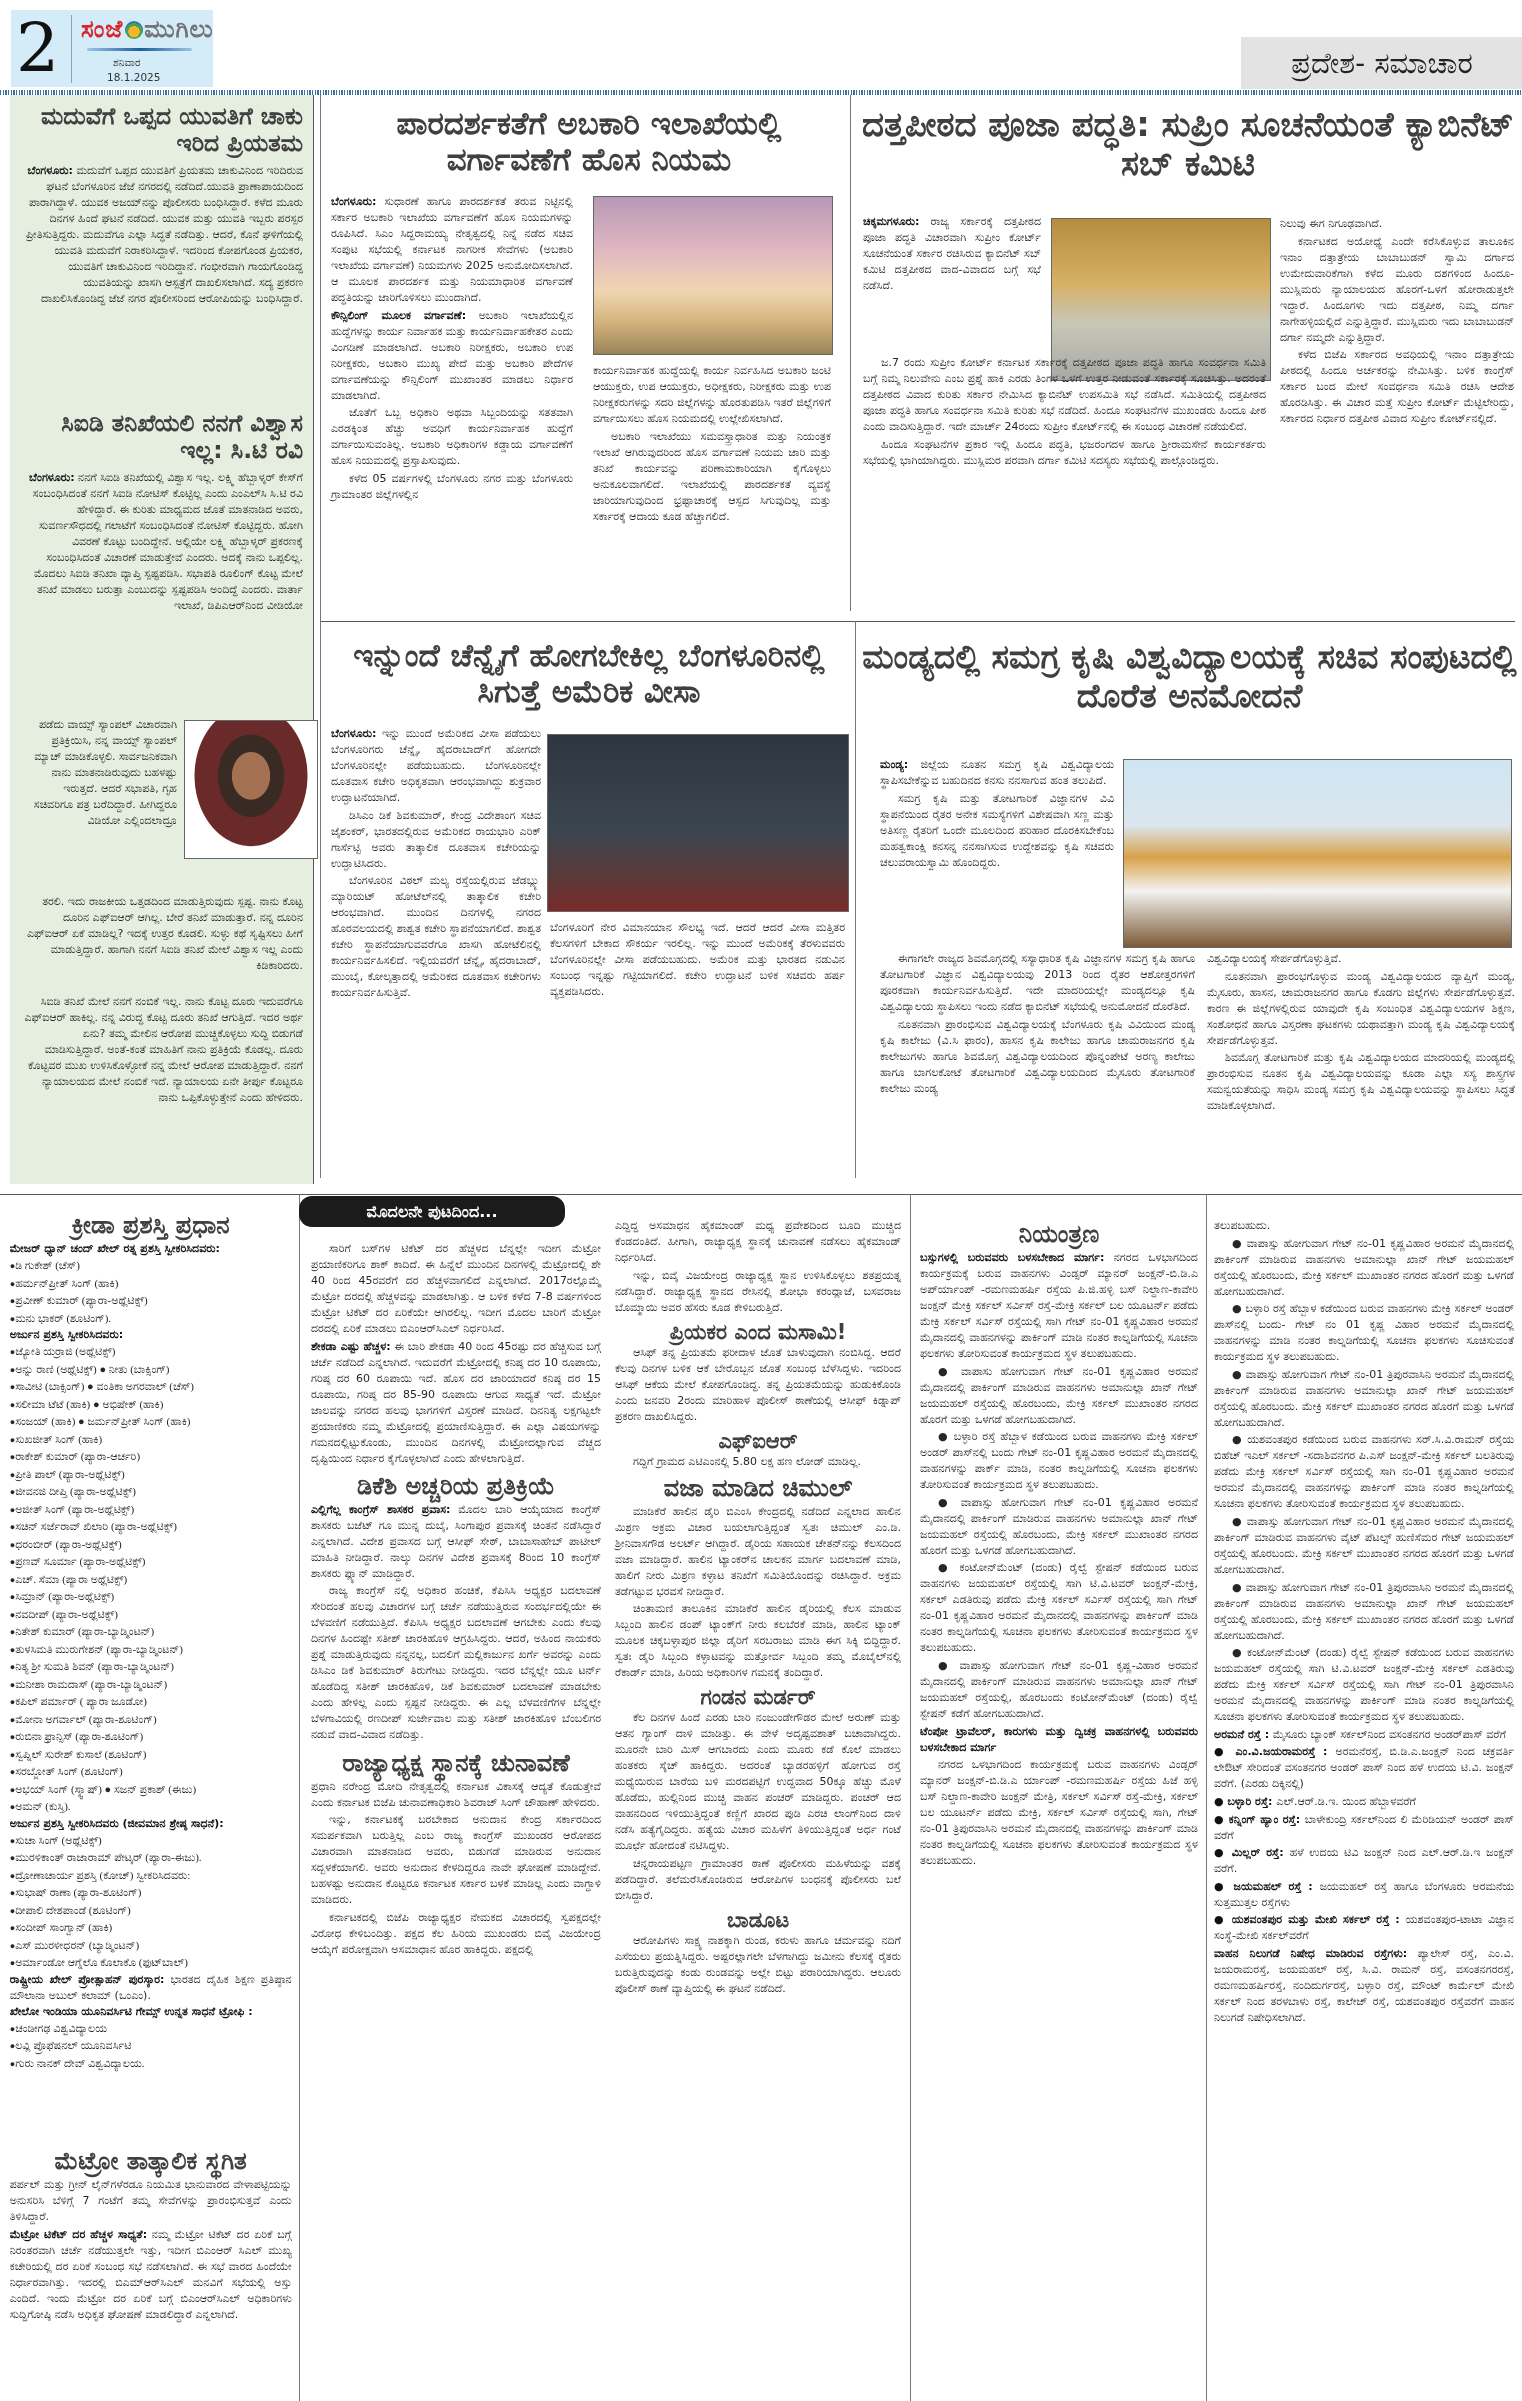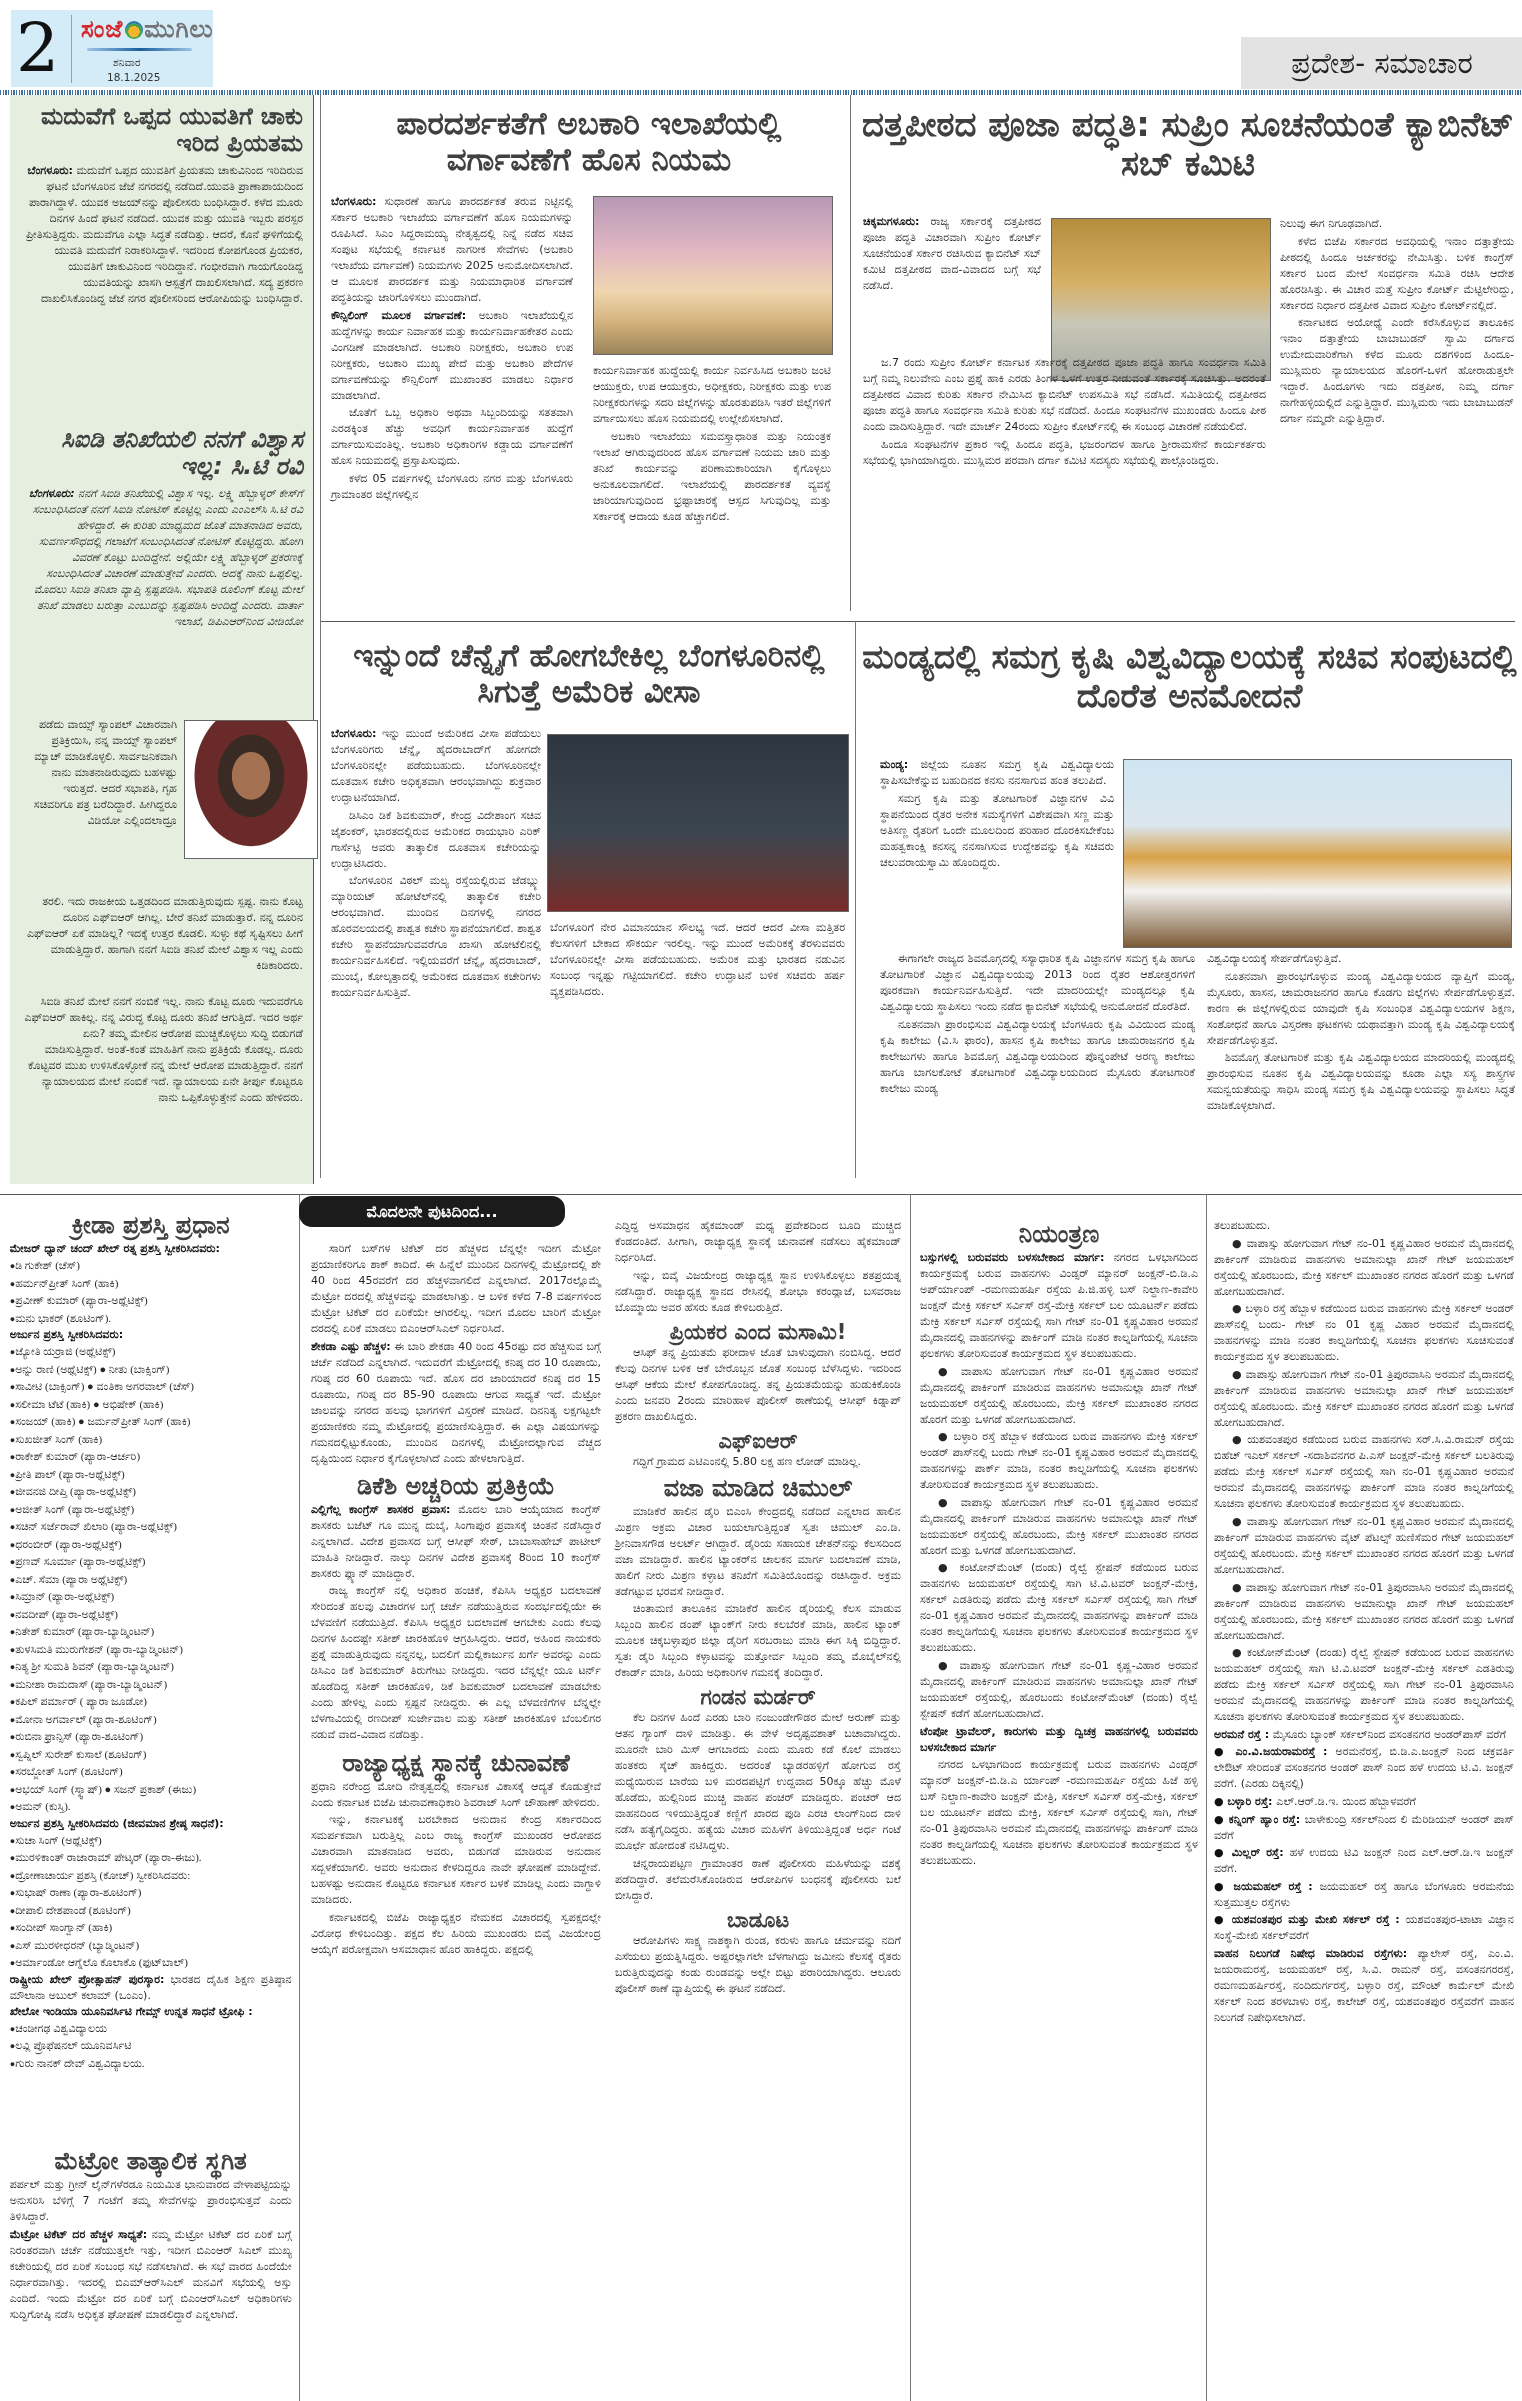--- a/index.html
+++ b/index.html
@@ -60,21 +60,21 @@
 <div class="abs left-box"></div>
 
 <div class="abs" style="left:24px;top:103px;width:279px;">
   <h2 class="hl-md" style="font-size:23.4px;line-height:27.4px;">ಮದುವೆಗೆ ಒಪ್ಪದ ಯುವತಿಗೆ ಚಾಕು ಇರಿದ ಪ್ರಿಯತಮ</h2>
   <div class="body right" style="margin-top:4.8px;">
     <span class="dateline">ಬೆಂಗಳೂರು:</span>
     <span>ಮದುವೆಗೆ ಒಪ್ಪದ ಯುವತಿಗೆ ಪ್ರಿಯತಮ ಚಾಕುವಿನಿಂದ ಇರಿದಿರುವ ಘಟನೆ ಬೆಂಗಳೂರಿನ ಜೆಜೆ ನಗರದಲ್ಲಿ ನಡೆದಿದೆ.ಯುವತಿ ಪ್ರಾಣಾಪಾಯದಿಂದ ಪಾರಾಗಿದ್ದಾಳೆ. ಯುವಕ ಅಜಯ್‌ನನ್ನು ಪೊಲೀಸರು ಬಂಧಿಸಿದ್ದಾರೆ. ಕಳೆದ ಮೂರು ದಿನಗಳ ಹಿಂದೆ ಘಟನೆ ನಡೆದಿದೆ. ಯುವಕ ಮತ್ತು ಯುವತಿ ಇಬ್ಬರು ಪರಸ್ಪರ ಪ್ರೀತಿಸುತ್ತಿದ್ದರು. ಮದುವೆಗೂ ಎಲ್ಲಾ ಸಿದ್ಧತೆ ನಡೆದಿತ್ತು. ಆದರೆ, ಕೊನೆ ಘಳಿಗೆಯಲ್ಲಿ ಯುವತಿ ಮದುವೆಗೆ ನಿರಾಕರಿಸಿದ್ದಾಳೆ. ಇದರಿಂದ ಕೋಪಗೊಂಡ ಪ್ರಿಯಕರ, ಯುವತಿಗೆ ಚಾಕುವಿನಿಂದ ಇರಿದಿದ್ದಾನೆ. ಗಂಭೀರವಾಗಿ ಗಾಯಗೊಂಡಿದ್ದ ಯುವತಿಯನ್ನು ಖಾಸಗಿ ಆಸ್ಪತ್ರೆಗೆ ದಾಖಲಿಸಲಾಗಿದೆ. ಸದ್ಯ ಪ್ರಕರಣ ದಾಖಲಿಸಿಕೊಂಡಿದ್ದ ಜೆಜೆ ನಗರ ಪೊಲೀಸರಿಂದ ಆರೋಪಿಯನ್ನು ಬಂಧಿಸಿದ್ದಾರೆ.</span>
   </div>
 </div>
 
-<div class="abs" style="left:24px;top:426px;width:279px;font-style:italic;">
+<div class="abs" style="left:24px;top:410px;width:279px;">
   <h2 class="hl-md" style="font-size:23.4px;line-height:27.4px;">ಸಿಐಡಿ ತನಿಖೆಯಲಿ ನನಗೆ ವಿಶ್ವಾಸ ಇಲ್ಲ: ಸಿ.ಟಿ ರವಿ</h2>
   <div class="body right" style="margin-top:4.8px;">
     <span class="dateline">ಬೆಂಗಳೂರು:</span>
     <span>ನನಗೆ ಸಿಐಡಿ ತನಿಖೆಯಲ್ಲಿ ವಿಶ್ವಾಸ ಇಲ್ಲ. ಲಕ್ಷ್ಮಿ ಹೆಬ್ಬಾಳ್ಕರ್ ಕೇಸ್‌ಗೆ ಸಂಬಂಧಿಸಿದಂತೆ ನನಗೆ ಸಿಐಡಿ ನೋಟಿಸ್ ಕೊಟ್ಟಿಲ್ಲ ಎಂದು ಎಂಎಲ್‌ಸಿ ಸಿ.ಟಿ ರವಿ ಹೇಳಿದ್ದಾರೆ. ಈ ಕುರಿತು ಮಾಧ್ಯಮದ ಜೊತೆ ಮಾತನಾಡಿದ ಅವರು, ಸುವರ್ಣಸೌಧದಲ್ಲಿ ಗಲಾಟೆಗೆ ಸಂಬಂಧಿಸಿದಂತೆ ನೋಟಿಸ್ ಕೊಟ್ಟಿದ್ದರು. ಹೋಗಿ ವಿವರಣೆ ಕೊಟ್ಟು ಬಂದಿದ್ದೇನೆ. ಅಲ್ಲಿಯೇ ಲಕ್ಷ್ಮಿ ಹೆಬ್ಬಾಳ್ಕರ್ ಪ್ರಕರಣಕ್ಕೆ ಸಂಬಂಧಿಸಿದಂತೆ ವಿಚಾರಣೆ ಮಾಡುತ್ತೇವೆ ಎಂದರು. ಅದಕ್ಕೆ ನಾನು ಒಪ್ಪಲಿಲ್ಲ. ಮೊದಲು ಸಿಐಡಿ ತನಿಖಾ ವ್ಯಾಪ್ತಿ ಸ್ಪಷ್ಟಪಡಿಸಿ. ಸಭಾಪತಿ ರೂಲಿಂಗ್ ಕೊಟ್ಟ ಮೇಲೆ ತನಿಖೆ ಮಾಡಲು ಬರುತ್ತಾ ಎಂಬುದನ್ನು ಸ್ಪಷ್ಟಪಡಿಸಿ ಅಂದಿದ್ದೆ ಎಂದರು. ವಾರ್ತಾ ಇಲಾಖೆ, ಡಿಪಿಎಆರ್‌ನಿಂದ ವೀಡಿಯೋ</span>
   </div>
 </div>
 <div class="abs body right" style="left:24px;top:717px;width:153px;">ಪಡೆದು ವಾಯ್ಸ್ ಸ್ಯಾಂಪಲ್ ವಿಚಾರವಾಗಿ ಪ್ರತಿಕ್ರಿಯಿಸಿ, ನನ್ನ ವಾಯ್ಸ್ ಸ್ಯಾಂಪಲ್ ಮ್ಯಾಚ್ ಮಾಡಿಕೊಳ್ಳಲಿ. ಸಾರ್ವಜನಿಕವಾಗಿ ನಾನು ಮಾತನಾಡಿರುವುದು ಬಹಳಷ್ಟು ಇರುತ್ತದೆ. ಆದರೆ ಸಭಾಪತಿ, ಗೃಹ ಸಚಿವರಿಗೂ ಪತ್ರ ಬರೆದಿದ್ದಾರೆ. ಹೀಗಿದ್ದರೂ ವಿಡಿಯೋ ಎಲ್ಲಿಂದಲಾದ್ರೂ</div>
 <div class="abs photo ph-ravi" style="left:184px;top:720px;width:132px;height:137px;"></div>
 <div class="abs body right" style="left:24px;top:894px;width:279px;">ತರಲಿ. ಇದು ರಾಜಕೀಯ ಒತ್ತಡದಿಂದ ಮಾಡುತ್ತಿರುವುದು ಸ್ಪಷ್ಟ. ನಾನು ಕೊಟ್ಟ ದೂರಿನ ಎಫ್‌ಐಆರ್ ಆಗಿಲ್ಲ. ಬೇರೆ ತನಿಖೆ ಮಾಡುತ್ತಾರೆ. ನನ್ನ ದೂರಿನ ಎಫ್‌ಐಆರ್ ಏಕೆ ಮಾಡಿಲ್ಲ? ಇದಕ್ಕೆ ಉತ್ತರ ಕೊಡಲಿ. ಸುಳ್ಳು ಕಥೆ ಸೃಷ್ಟಿಸಲು ಹೀಗೆ ಮಾಡುತ್ತಿದ್ದಾರೆ. ಹಾಗಾಗಿ ನನಗೆ ಸಿಐಡಿ ತನಿಖೆ ಮೇಲೆ ವಿಶ್ವಾಸ ಇಲ್ಲ ಎಂದು ಕಿಡಿಕಾರಿದರು.</div>
 <div class="abs body right" style="left:24px;top:994px;width:279px;">ಸಿಐಡಿ ತನಿಖೆ ಮೇಲೆ ನನಗೆ ನಂಬಿಕೆ ಇಲ್ಲ. ನಾನು ಕೊಟ್ಟ ದೂರು ಇದುವರೆಗೂ ಎಫ್‌ಐಆರ್ ಹಾಕಿಲ್ಲ. ನನ್ನ ವಿರುದ್ಧ ಕೊಟ್ಟ ದೂರು ತನಿಖೆ ಆಗುತ್ತಿದೆ. ಇದರ ಅರ್ಥ ಏನು? ತಮ್ಮ ಮೇಲಿನ ಆರೋಪ ಮುಚ್ಚಿಕೊಳ್ಳಲು ಸುದ್ದಿ ಬಿಡುಗಡೆ ಮಾಡಿಸುತ್ತಿದ್ದಾರೆ. ಅಂತೆ-ಕಂತೆ ಮಾಹಿತಿಗೆ ನಾನು ಪ್ರತಿಕ್ರಿಯೆ ಕೊಡಲ್ಲ. ದೂರು ಕೊಟ್ಟವರ ಮುಖ ಉಳಿಸಿಕೊಳ್ಳೋಕೆ ನನ್ನ ಮೇಲೆ ಆರೋಪ ಮಾಡುತ್ತಿದ್ದಾರೆ. ನನಗೆ ನ್ಯಾಯಾಲಯದ ಮೇಲೆ ನಂಬಿಕೆ ಇದೆ. ನ್ಯಾಯಾಲಯ ಏನೇ ತೀರ್ಪು ಕೊಟ್ಟರೂ ನಾನು ಒಪ್ಪಿಕೊಳ್ಳುತ್ತೇನೆ ಎಂದು ಹೇಳಿದರು.</div>
@@ -102,22 +102,22 @@
 <div class="abs body" style="left:863px;top:214px;width:178px;">
   <p class="para noind"><span class="dateline">ಚಿಕ್ಕಮಗಳೂರು:</span> <span>ರಾಜ್ಯ ಸರ್ಕಾರಕ್ಕೆ ದತ್ತಪೀಠದ ಪೂಜಾ ಪದ್ಧತಿ ವಿಚಾರವಾಗಿ ಸುಪ್ರೀಂ ಕೋರ್ಟ್ ಸೂಚನೆಯಂತೆ ಸರ್ಕಾರ ರಚಿಸಿರುವ ಕ್ಯಾಬಿನೆಟ್ ಸಬ್ ಕಮಿಟಿ ದತ್ತಪೀಠದ ವಾದ-ವಿವಾದದ ಬಗ್ಗೆ ಸಭೆ ನಡೆಸಿದೆ.</span></p>
 </div>
 <div class="abs photo ph-datta" style="left:1051px;top:218px;width:218px;height:161px;"></div>
 <div class="abs body" style="left:863px;top:355px;width:403px;">
   <p class="para">ಜ.7 ರಂದು ಸುಪ್ರೀಂ ಕೋರ್ಟ್ ಕರ್ನಾಟಕ ಸರ್ಕಾರಕ್ಕೆ ದತ್ತಪೀಠದ ಪೂಜಾ ಪದ್ಧತಿ ಹಾಗೂ ಸಂವರ್ಧನಾ ಸಮಿತಿ ಬಗ್ಗೆ ನಿಮ್ಮ ನಿಲುವೇನು ಎಂಬ ಪ್ರಶ್ನೆ ಹಾಕಿ ಎರಡು ತಿಂಗಳ ಒಳಗೆ ಉತ್ತರ ನೀಡುವಂತೆ ಸರ್ಕಾರಕ್ಕೆ ಸೂಚಿಸಿತ್ತು. ಅದರಂತೆ ದತ್ತಪೀಠದ ವಿವಾದ ಕುರಿತು ಸರ್ಕಾರ ನೇಮಿಸಿದ ಕ್ಯಾಬಿನೆಟ್ ಉಪಸಮಿತಿ ಸಭೆ ನಡೆಸಿದೆ. ಸಮಿತಿಯಲ್ಲಿ ದತ್ತಪೀಠದ ಪೂಜಾ ಪದ್ಧತಿ ಹಾಗೂ ಸಂವರ್ಧನಾ ಸಮಿತಿ ಕುರಿತು ಸಭೆ ನಡೆದಿದೆ. ಹಿಂದೂ ಸಂಘಟನೆಗಳ ಮುಖಂಡರು ಹಿಂದೂ ಪೀಠ ಎಂದು ವಾದಿಸುತ್ತಿದ್ದಾರೆ. ಇದೇ ಮಾರ್ಚ್ 24ರಂದು ಸುಪ್ರೀಂ ಕೋರ್ಟ್‌ನಲ್ಲಿ ಈ ಸಂಬಂಧ ವಿಚಾರಣೆ ನಡೆಯಲಿದೆ.</p>
   <p class="para">ಹಿಂದೂ ಸಂಘಟನೆಗಳ ಪ್ರಕಾರ ಇಲ್ಲಿ ಹಿಂದೂ ಪದ್ಧತಿ, ಭಜರಂಗದಳ ಹಾಗೂ ಶ್ರೀರಾಮಸೇನೆ ಕಾರ್ಯಕರ್ತರು ಸಭೆಯಲ್ಲಿ ಭಾಗಿಯಾಗಿದ್ದರು. ಮುಸ್ಲಿಮರ ಪರವಾಗಿ ದರ್ಗಾ ಕಮಿಟಿ ಸದಸ್ಯರು ಸಭೆಯಲ್ಲಿ ಪಾಲ್ಗೊಂಡಿದ್ದರು.</p>
 </div>
 <div class="abs body" style="left:1280px;top:216px;width:234px;">
   <p class="para noind">ನಿಲುವು ಈಗ ನಿಗೂಢವಾಗಿದೆ.</p>
+  <p class="para">ಕರ್ನಾಟಕದ ಅಯೋಧ್ಯೆ ಎಂದೇ ಕರೆಸಿಕೊಳ್ಳುವ ತಾಲೂಕಿನ ಇನಾಂ ದತ್ತಾತ್ರೇಯ ಬಾಬಾಬುಡನ್ ಸ್ವಾಮಿ ದರ್ಗಾದ ಉಮೇದುವಾರಿಕೆಗಾಗಿ ಕಳೆದ ಮೂರು ದಶಗಳಿಂದ ಹಿಂದೂ-ಮುಸ್ಲಿಮರು ನ್ಯಾಯಾಲಯದ ಹೊರಗೆ-ಒಳಗೆ ಹೋರಾಡುತ್ತಲೇ ಇದ್ದಾರೆ. ಹಿಂದೂಗಳು ಇದು ದತ್ತಪೀಠ, ನಿಮ್ಮ ದರ್ಗಾ ನಾಗೇಹಳ್ಳಿಯಲ್ಲಿದೆ ಎನ್ನುತ್ತಿದ್ದಾರೆ. ಮುಸ್ಲಿಮರು ಇದು ಬಾಬಾಬುಡನ್ ದರ್ಗಾ ನಮ್ಮದೇ ಎನ್ನುತ್ತಿದ್ದಾರೆ.</p>
   <p class="para">ಕಳೆದ ಬಿಜೆಪಿ ಸರ್ಕಾರದ ಅವಧಿಯಲ್ಲಿ ಇನಾಂ ದತ್ತಾತ್ರೇಯ ಪೀಠದಲ್ಲಿ ಹಿಂದೂ ಅರ್ಚಕರನ್ನು ನೇಮಿಸಿತ್ತು. ಬಳಿಕ ಕಾಂಗ್ರೆಸ್ ಸರ್ಕಾರ ಬಂದ ಮೇಲೆ ಸಂವರ್ಧನಾ ಸಮಿತಿ ರಚಿಸಿ ಆದೇಶ ಹೊರಡಿಸಿತ್ತು. ಈ ವಿಚಾರ ಮತ್ತೆ ಸುಪ್ರೀಂ ಕೋರ್ಟ್ ಮೆಟ್ಟಿಲೇರಿದ್ದು, ಸರ್ಕಾರದ ನಿರ್ಧಾರ ದತ್ತಪೀಠ ವಿವಾದ ಸುಪ್ರೀಂ ಕೋರ್ಟ್‌ನಲ್ಲಿದೆ.</p>
-  <p class="para">ಕರ್ನಾಟಕದ ಅಯೋಧ್ಯೆ ಎಂದೇ ಕರೆಸಿಕೊಳ್ಳುವ ತಾಲೂಕಿನ ಇನಾಂ ದತ್ತಾತ್ರೇಯ ಬಾಬಾಬುಡನ್ ಸ್ವಾಮಿ ದರ್ಗಾದ ಉಮೇದುವಾರಿಕೆಗಾಗಿ ಕಳೆದ ಮೂರು ದಶಗಳಿಂದ ಹಿಂದೂ-ಮುಸ್ಲಿಮರು ನ್ಯಾಯಾಲಯದ ಹೊರಗೆ-ಒಳಗೆ ಹೋರಾಡುತ್ತಲೇ ಇದ್ದಾರೆ. ಹಿಂದೂಗಳು ಇದು ದತ್ತಪೀಠ, ನಿಮ್ಮ ದರ್ಗಾ ನಾಗೇಹಳ್ಳಿಯಲ್ಲಿದೆ ಎನ್ನುತ್ತಿದ್ದಾರೆ. ಮುಸ್ಲಿಮರು ಇದು ಬಾಬಾಬುಡನ್ ದರ್ಗಾ ನಮ್ಮದೇ ಎನ್ನುತ್ತಿದ್ದಾರೆ.</p>
 </div>
 
 <div class="abs hline" style="left:321px;top:621px;width:1194px;"></div>
 
 <div class="abs" style="left:331px;top:637px;width:516px;">
   <h1 class="hl-lg">ಇನ್ನುಂದೆ ಚೆನ್ನೈಗೆ ಹೋಗಬೇಕಿಲ್ಲ ಬೆಂಗಳೂರಿನಲ್ಲಿ ಸಿಗುತ್ತೆ ಅಮೆರಿಕ ವೀಸಾ</h1>
 </div>
 <div class="abs body" style="left:331px;top:726px;width:210px;">
   <p class="para noind"><span class="dateline">ಬೆಂಗಳೂರು:</span> <span>ಇನ್ನು ಮುಂದೆ ಅಮೆರಿಕದ ವೀಸಾ ಪಡೆಯಲು ಬೆಂಗಳೂರಿಗರು ಚೆನ್ನೈ, ಹೈದರಾಬಾದ್‌ಗೆ ಹೋಗದೇ ಬೆಂಗಳೂರಿನಲ್ಲೇ ಪಡೆಯಬಹುದು. ಬೆಂಗಳೂರಿನಲ್ಲೇ ದೂತವಾಸ ಕಚೇರಿ ಅಧಿಕೃತವಾಗಿ ಆರಂಭವಾಗಿದ್ದು ಶುಕ್ರವಾರ ಉದ್ಘಾಟನೆಯಾಗಿದೆ.</span></p>
   <p class="para">ಡಿಸಿಎಂ ಡಿಕೆ ಶಿವಕುಮಾರ್, ಕೇಂದ್ರ ವಿದೇಶಾಂಗ ಸಚಿವ ಜೈಶಂಕರ್, ಭಾರತದಲ್ಲಿರುವ ಅಮೆರಿಕದ ರಾಯಭಾರಿ ಎರಿಕ್ ಗಾರ್ಸೆಟ್ಟಿ ಅವರು ತಾತ್ಕಾಲಿಕ ದೂತವಾಸ ಕಚೇರಿಯನ್ನು ಉದ್ಘಾಟಿಸಿದರು.</p>

